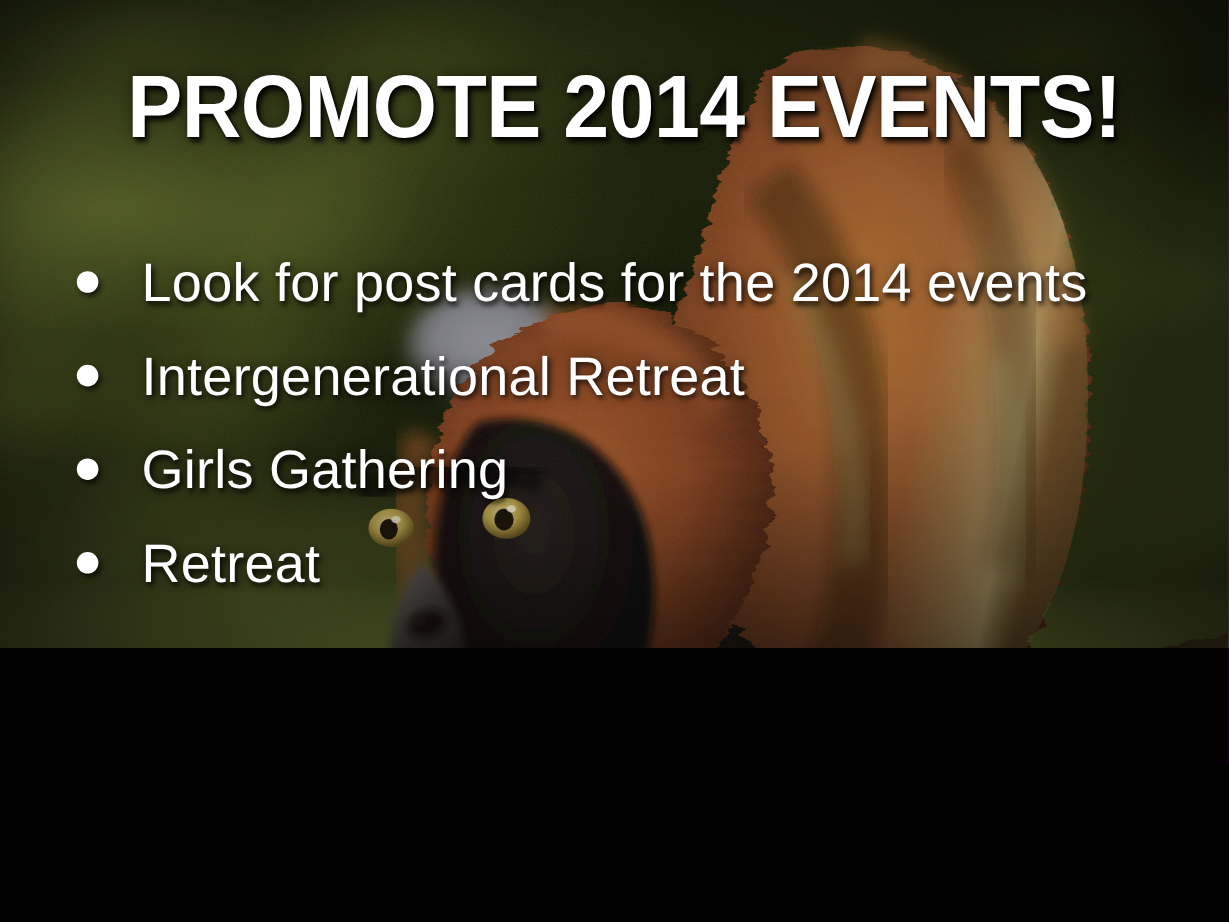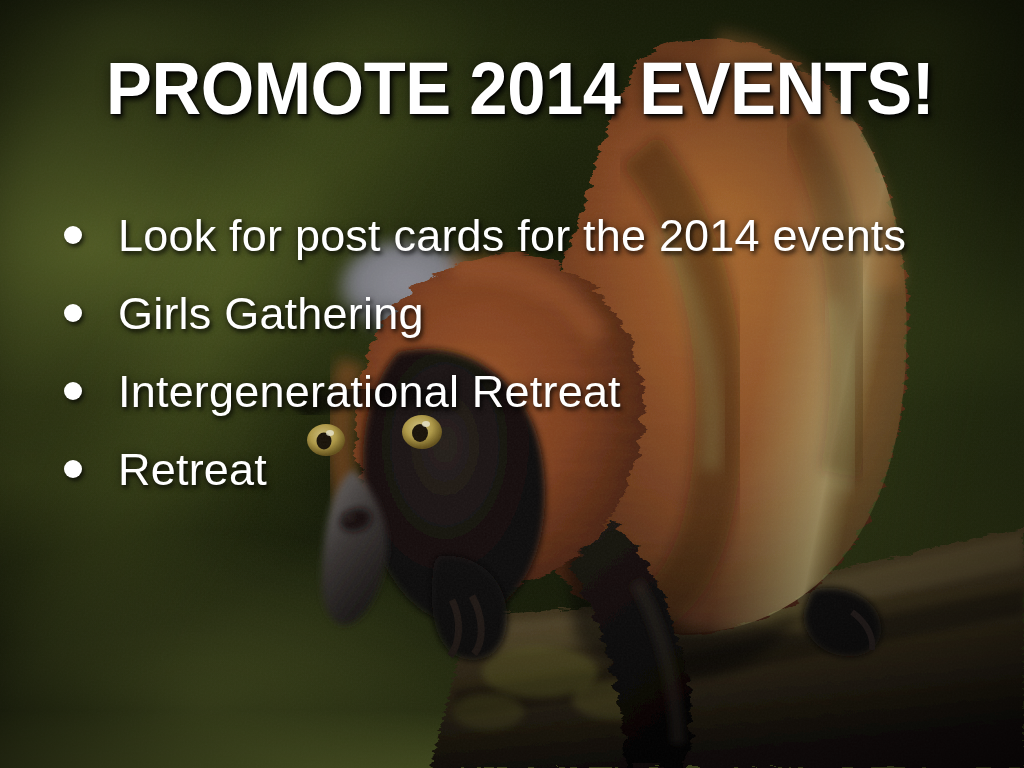--- a/index.html
+++ b/index.html
@@ -4,21 +4,21 @@
 <title>Promote 2014 Events</title>
 <style>
   html, body {
     margin: 0;
     padding: 0;
     background: #000;
   }
   .slide {
     position: relative;
     width: 1024px;
-    height: 768px;
+    height: 540px;
     overflow: hidden;
     font-family: "Liberation Sans", sans-serif;
     background: #a21caf;
     user-select: none;
   }
 
   
   .bg-layer {
     position: absolute;
     inset: 0;
@@ -286,26 +286,26 @@
 
   <div class="bullets">
 
     <div class="bullet-row">
       <span class="bullet-dot"></span>
       <span class="bullet-text">Look for post cards for the 2014 events</span>
     </div>
 
     <div class="bullet-row">
       <span class="bullet-dot"></span>
-      <span class="bullet-text">Girls Gathering</span>
+      <span class="bullet-text">Intergenerational Retreat</span>
     </div>
 
     <div class="bullet-row">
       <span class="bullet-dot"></span>
-      <span class="bullet-text">Intergenerational Retreat</span>
+      <span class="bullet-text">Girls Gathering</span>
     </div>
 
     <div class="bullet-row">
       <span class="bullet-dot"></span>
       <span class="bullet-text">Retreat</span>
     </div>
 
   </div>
 
 </div>

